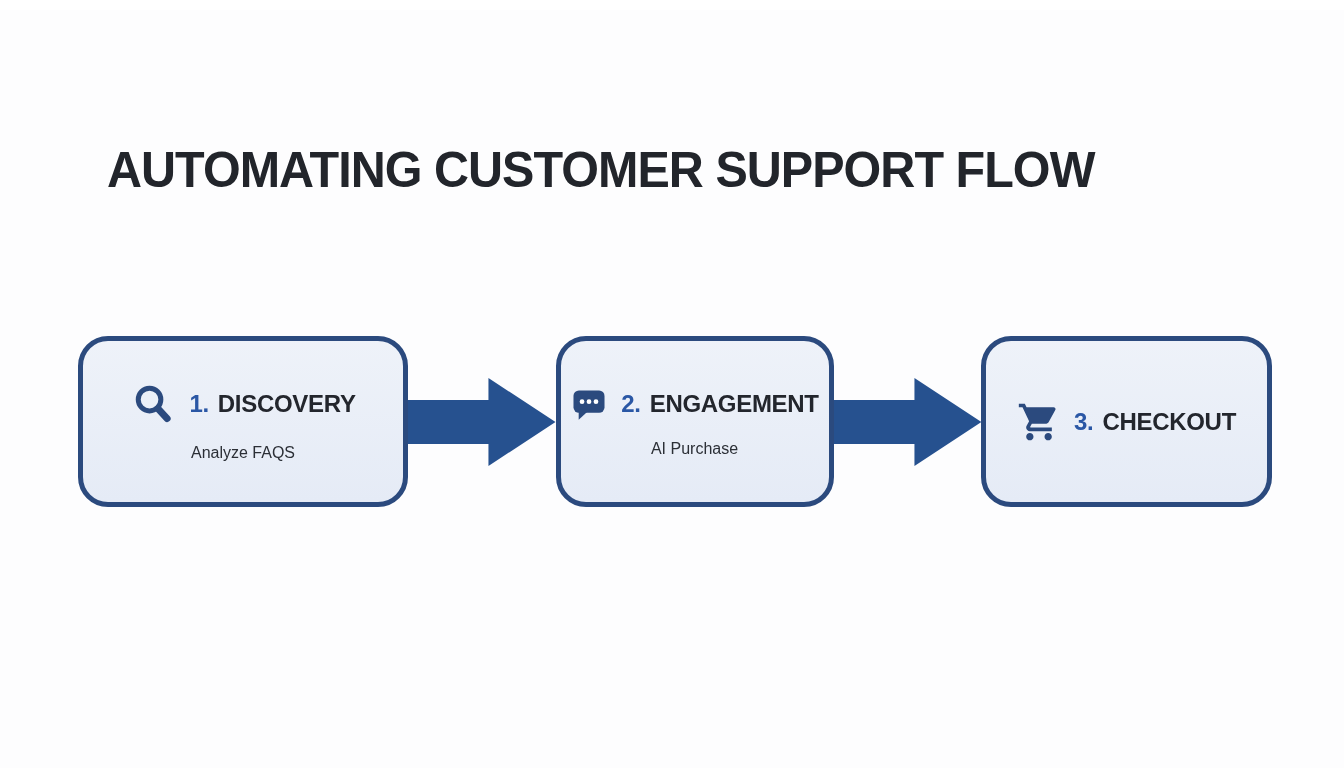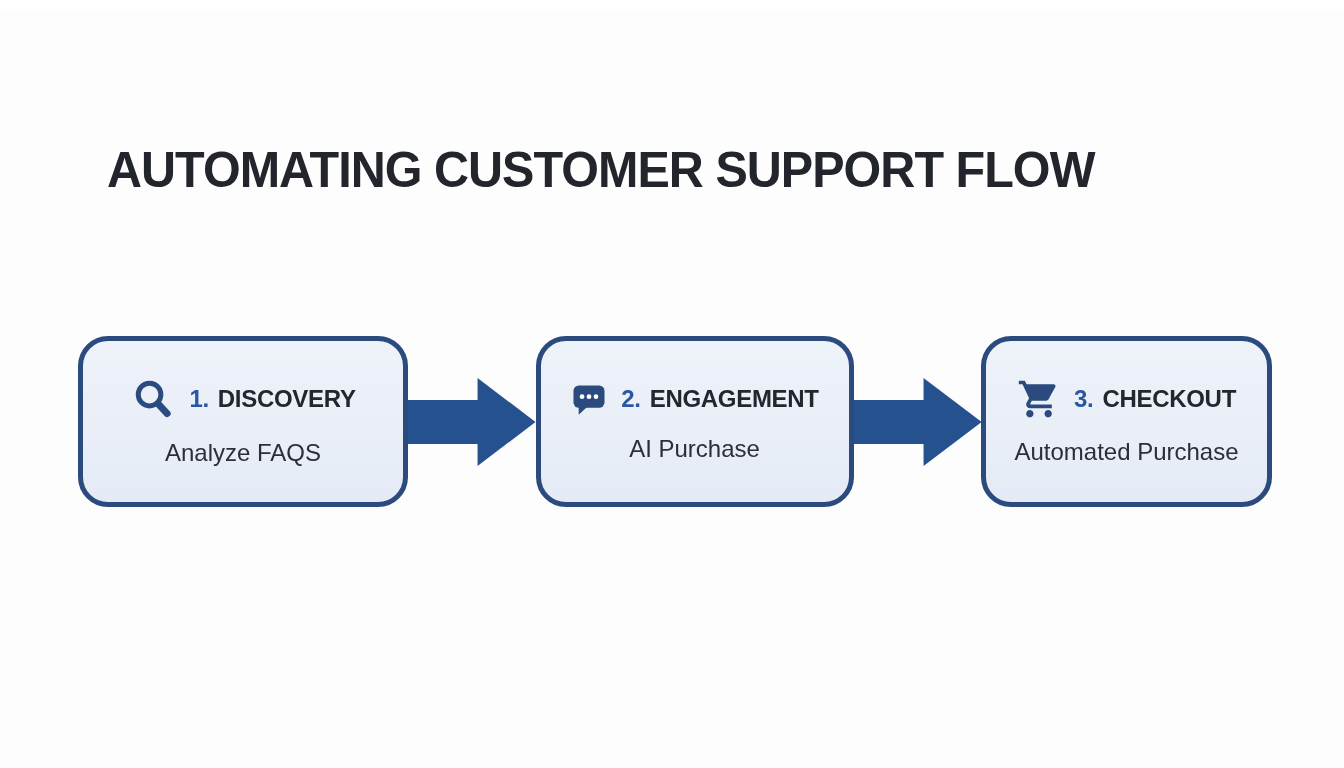--- a/index.html
+++ b/index.html
@@ -37,38 +37,38 @@
     border-radius:30px;
     background:linear-gradient(180deg,#eef2f9 0%,#e5ebf6 100%);
     display:flex;
     flex-direction:column;
     align-items:center;
     justify-content:center;
     gap:17px;
     flex:0 0 auto;
   }
   .step-box.w1{width:330px;}
-  .step-box.w2{width:318px;}
+  .step-box.w2{width:278px;}
   .step-box.w3{width:291px;}
   .step-header{
     display:flex;
     align-items:center;
     gap:13px;
   }
   .step-icon{display:flex;align-items:center;}
   .step-title{
     font-size:24px;
     font-weight:bold;
     letter-spacing:-0.3px;
     white-space:nowrap;
   }
   .step-number{color:#2a57a5;margin-right:9px;}
   .step-label{color:#23262d;}
   .step-subtitle{
-    font-size:24px;
+    font-size:16px;
     color:#2b2f36;
     white-space:nowrap;
     text-align:right;
   }
   .arrow{
     flex:1 1 auto;
     height:92px;
     align-self:center;
     display:flex;
   }
@@ -126,17 +126,16 @@
 
     <div class="step-box w3">
       <div class="step-header">
         <span class="step-icon">
           <svg width="44" height="44" viewBox="0 0 24 24">
             <path fill="#2b4a7e" d="M7 18c-1.1 0-1.99.9-1.99 2S5.9 22 7 22s2-.9 2-2-.9-2-2-2zM1 2v2h2l3.6 7.59-1.35 2.45c-.16.28-.25.61-.25.96 0 1.1.9 2 2 2h12v-2H7.42c-.14 0-.25-.11-.25-.25l.03-.12.9-1.63h7.45c.75 0 1.41-.41 1.75-1.03l3.58-6.49c.08-.14.12-.31.12-.49 0-.55-.45-1-1-1H5.21l-.94-2H1zm16 16c-1.1 0-1.99.9-1.99 2s.89 2 1.99 2 2-.9 2-2-.9-2-2-2z"></path>
           </svg>
         </span>
         <span class="step-title"><span class="step-number">3.</span><span class="step-label">CHECKOUT</span></span>
       </div>
-      <div class="step-subtitle">Automated Purchase</div>
     </div>
 
   </div>
 </div>
 
 </body></html>

